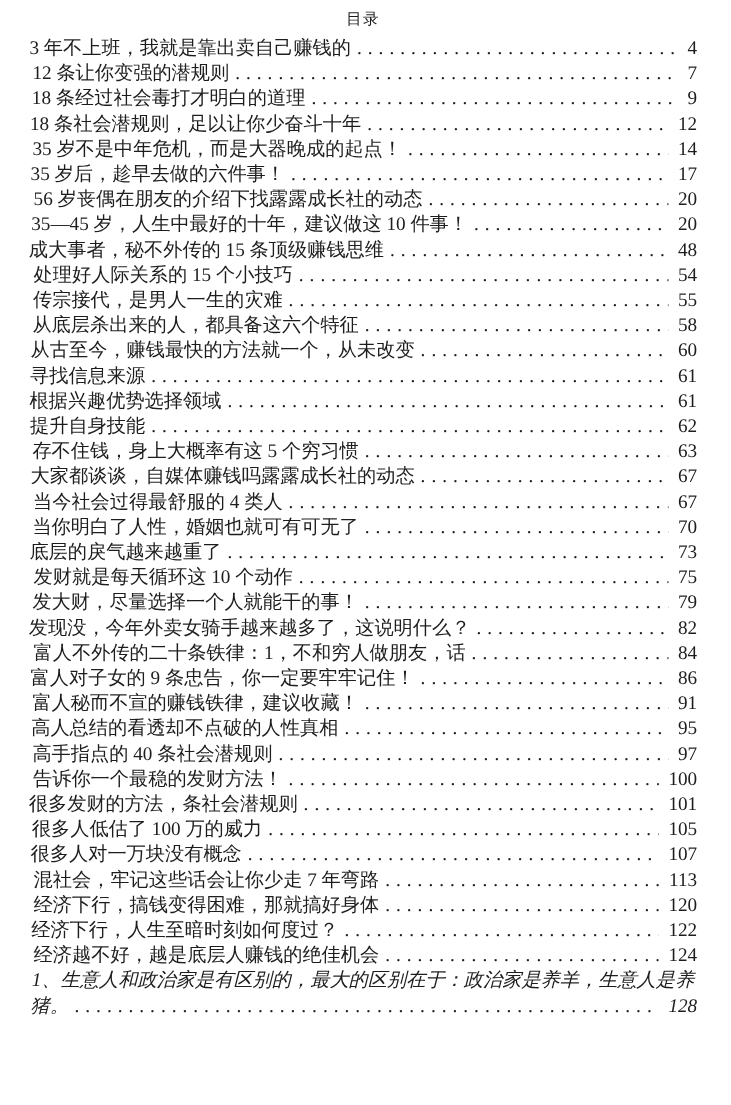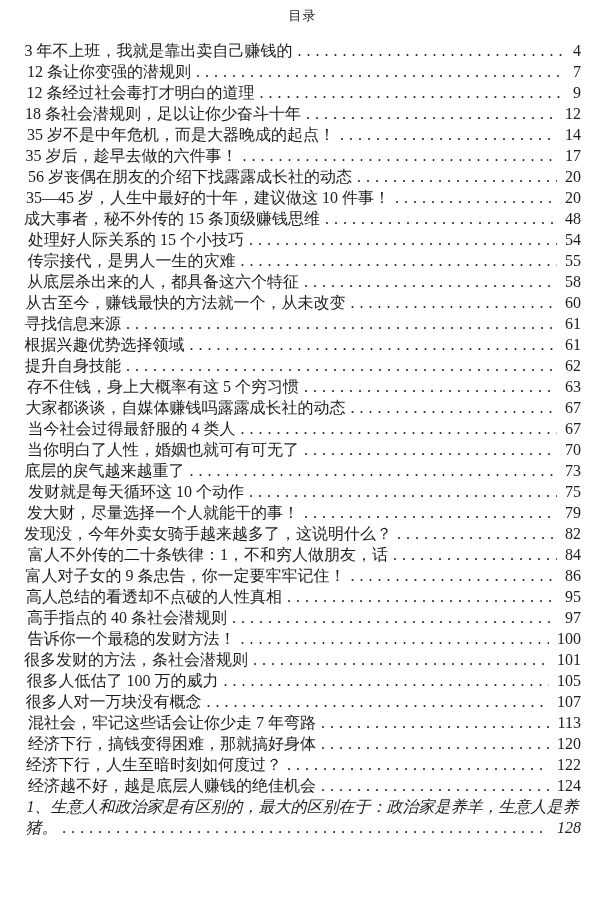--- a/index.html
+++ b/index.html
@@ -21,21 +21,21 @@
     width: 609px;
     height: 921px;
     padding: 5px 28px 0 24px;
     background: #ffffff;
   }
   .doc-title {
     text-align: center;
     font-size: 13px;
     font-weight: normal;
     line-height: 22px;
-    margin: 0 0 13px 0;
+    margin: 0 0 3px 0;
     letter-spacing: 1px;
   }
   .entry {
     position: relative;
     overflow: hidden;
     height: 21px;
     margin: 0;
     text-align: center;
   }
   .entry.two {
@@ -56,21 +56,21 @@
   }
 </style>
 </head>
 <body>
 
 <div class="page">
   <h1 class="doc-title">目录</h1>
 
   <p class="entry"><span>3 年不上班，我就是靠出卖自己赚钱的</span><span class="leader"></span><span class="pg">4</span></p>
   <p class="entry"><span>12 条让你变强的潜规则</span><span class="leader"></span><span class="pg">7</span></p>
-  <p class="entry"><span>12 条经过社会毒打才明白的道理</span><span class="leader"></span><span class="pg">9</span></p>
+  <p class="entry"><span>18 条经过社会毒打才明白的道理</span><span class="leader"></span><span class="pg">9</span></p>
   <p class="entry"><span>18 条社会潜规则，足以让你少奋斗十年</span><span class="leader"></span><span class="pg">12</span></p>
   <p class="entry"><span>35 岁不是中年危机，而是大器晚成的起点！</span><span class="leader"></span><span class="pg">14</span></p>
   <p class="entry"><span>35 岁后，趁早去做的六件事！</span><span class="leader"></span><span class="pg">17</span></p>
   <p class="entry"><span>56 岁丧偶在朋友的介绍下找露露成长社的动态</span><span class="leader"></span><span class="pg">20</span></p>
   <p class="entry"><span>35—45 岁，人生中最好的十年，建议做这 10 件事！</span><span class="leader"></span><span class="pg">20</span></p>
   <p class="entry"><span>成大事者，秘不外传的 15 条顶级赚钱思维</span><span class="leader"></span><span class="pg">48</span></p>
   <p class="entry"><span>处理好人际关系的 15 个小技巧</span><span class="leader"></span><span class="pg">54</span></p>
   <p class="entry"><span>传宗接代，是男人一生的灾难</span><span class="leader"></span><span class="pg">55</span></p>
   <p class="entry"><span>从底层杀出来的人，都具备这六个特征</span><span class="leader"></span><span class="pg">58</span></p>
   <p class="entry"><span>从古至今，赚钱最快的方法就一个，从未改变</span><span class="leader"></span><span class="pg">60</span></p>
@@ -80,20 +80,21 @@
   <p class="entry"><span>存不住钱，身上大概率有这 5 个穷习惯</span><span class="leader"></span><span class="pg">63</span></p>
   <p class="entry"><span>大家都谈谈，自媒体赚钱吗露露成长社的动态</span><span class="leader"></span><span class="pg">67</span></p>
   <p class="entry"><span>当今社会过得最舒服的 4 类人</span><span class="leader"></span><span class="pg">67</span></p>
   <p class="entry"><span>当你明白了人性，婚姻也就可有可无了</span><span class="leader"></span><span class="pg">70</span></p>
   <p class="entry"><span>底层的戾气越来越重了</span><span class="leader"></span><span class="pg">73</span></p>
   <p class="entry"><span>发财就是每天循环这 10 个动作</span><span class="leader"></span><span class="pg">75</span></p>
   <p class="entry"><span>发大财，尽量选择一个人就能干的事！</span><span class="leader"></span><span class="pg">79</span></p>
   <p class="entry"><span>发现没，今年外卖女骑手越来越多了，这说明什么？</span><span class="leader"></span><span class="pg">82</span></p>
   <p class="entry"><span>富人不外传的二十条铁律：1，不和穷人做朋友，话</span><span class="leader"></span><span class="pg">84</span></p>
   <p class="entry"><span>富人对子女的 9 条忠告，你一定要牢牢记住！</span><span class="leader"></span><span class="pg">86</span></p>
+  <p class="entry"><span>富人秘而不宣的赚钱铁律，建议收藏！</span><span class="leader"></span><span class="pg">91</span></p>
   <p class="entry"><span>高人总结的看透却不点破的人性真相</span><span class="leader"></span><span class="pg">95</span></p>
   <p class="entry"><span>高手指点的 40 条社会潜规则</span><span class="leader"></span><span class="pg">97</span></p>
   <p class="entry"><span>告诉你一个最稳的发财方法！</span><span class="leader"></span><span class="pg">100</span></p>
   <p class="entry"><span>很多发财的方法，条社会潜规则</span><span class="leader"></span><span class="pg">101</span></p>
   <p class="entry"><span>很多人低估了 100 万的威力</span><span class="leader"></span><span class="pg">105</span></p>
   <p class="entry"><span>很多人对一万块没有概念</span><span class="leader"></span><span class="pg">107</span></p>
   <p class="entry"><span>混社会，牢记这些话会让你少走 7 年弯路</span><span class="leader"></span><span class="pg">113</span></p>
   <p class="entry"><span>经济下行，搞钱变得困难，那就搞好身体</span><span class="leader"></span><span class="pg">120</span></p>
   <p class="entry"><span>经济下行，人生至暗时刻如何度过？</span><span class="leader"></span><span class="pg">122</span></p>
   <p class="entry"><span>经济越不好，越是底层人赚钱的绝佳机会</span><span class="leader"></span><span class="pg">124</span></p>

